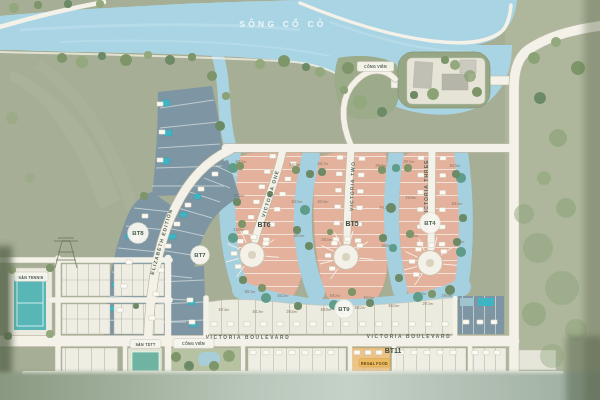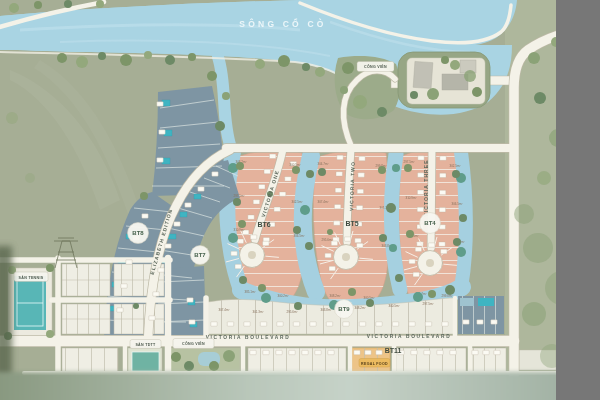--- a/index.html
+++ b/index.html
@@ -1,16 +1,16 @@
 <!DOCTYPE html>
 <html><head>
 <meta charset="utf-8">
 <style>
   html,body{margin:0;padding:0;background:#777;}
-  .stage{position:relative;width:556px;height:400px;overflow:hidden;background:#a6ae95;
+  .stage{position:relative;width:600px;height:400px;overflow:hidden;background:#a6ae95;
          font-family:"Liberation Sans",sans-serif;}
   svg{position:absolute;inset:0;display:block;}
   svg text{font-family:"Liberation Sans",sans-serif;}
   .street-lbl{font-size:5px;font-weight:bold;fill:#5b675b;letter-spacing:1.1px;}
   .blvd-lbl{font-size:4.8px;font-weight:bold;fill:#5b675b;letter-spacing:1.7px;}
   .bt-lbl{font-size:7px;font-weight:bold;fill:#3e4a3e;}
   .badge-lbl{font-size:6px;font-weight:bold;fill:#47624d;}
   .amen-lbl{font-size:3.6px;font-weight:bold;fill:#4c584c;letter-spacing:.3px;}
   .river-lbl{font-size:8.5px;fill:#f2f9fb;opacity:.92;letter-spacing:3.2px;font-weight:bold;}
 </style>

